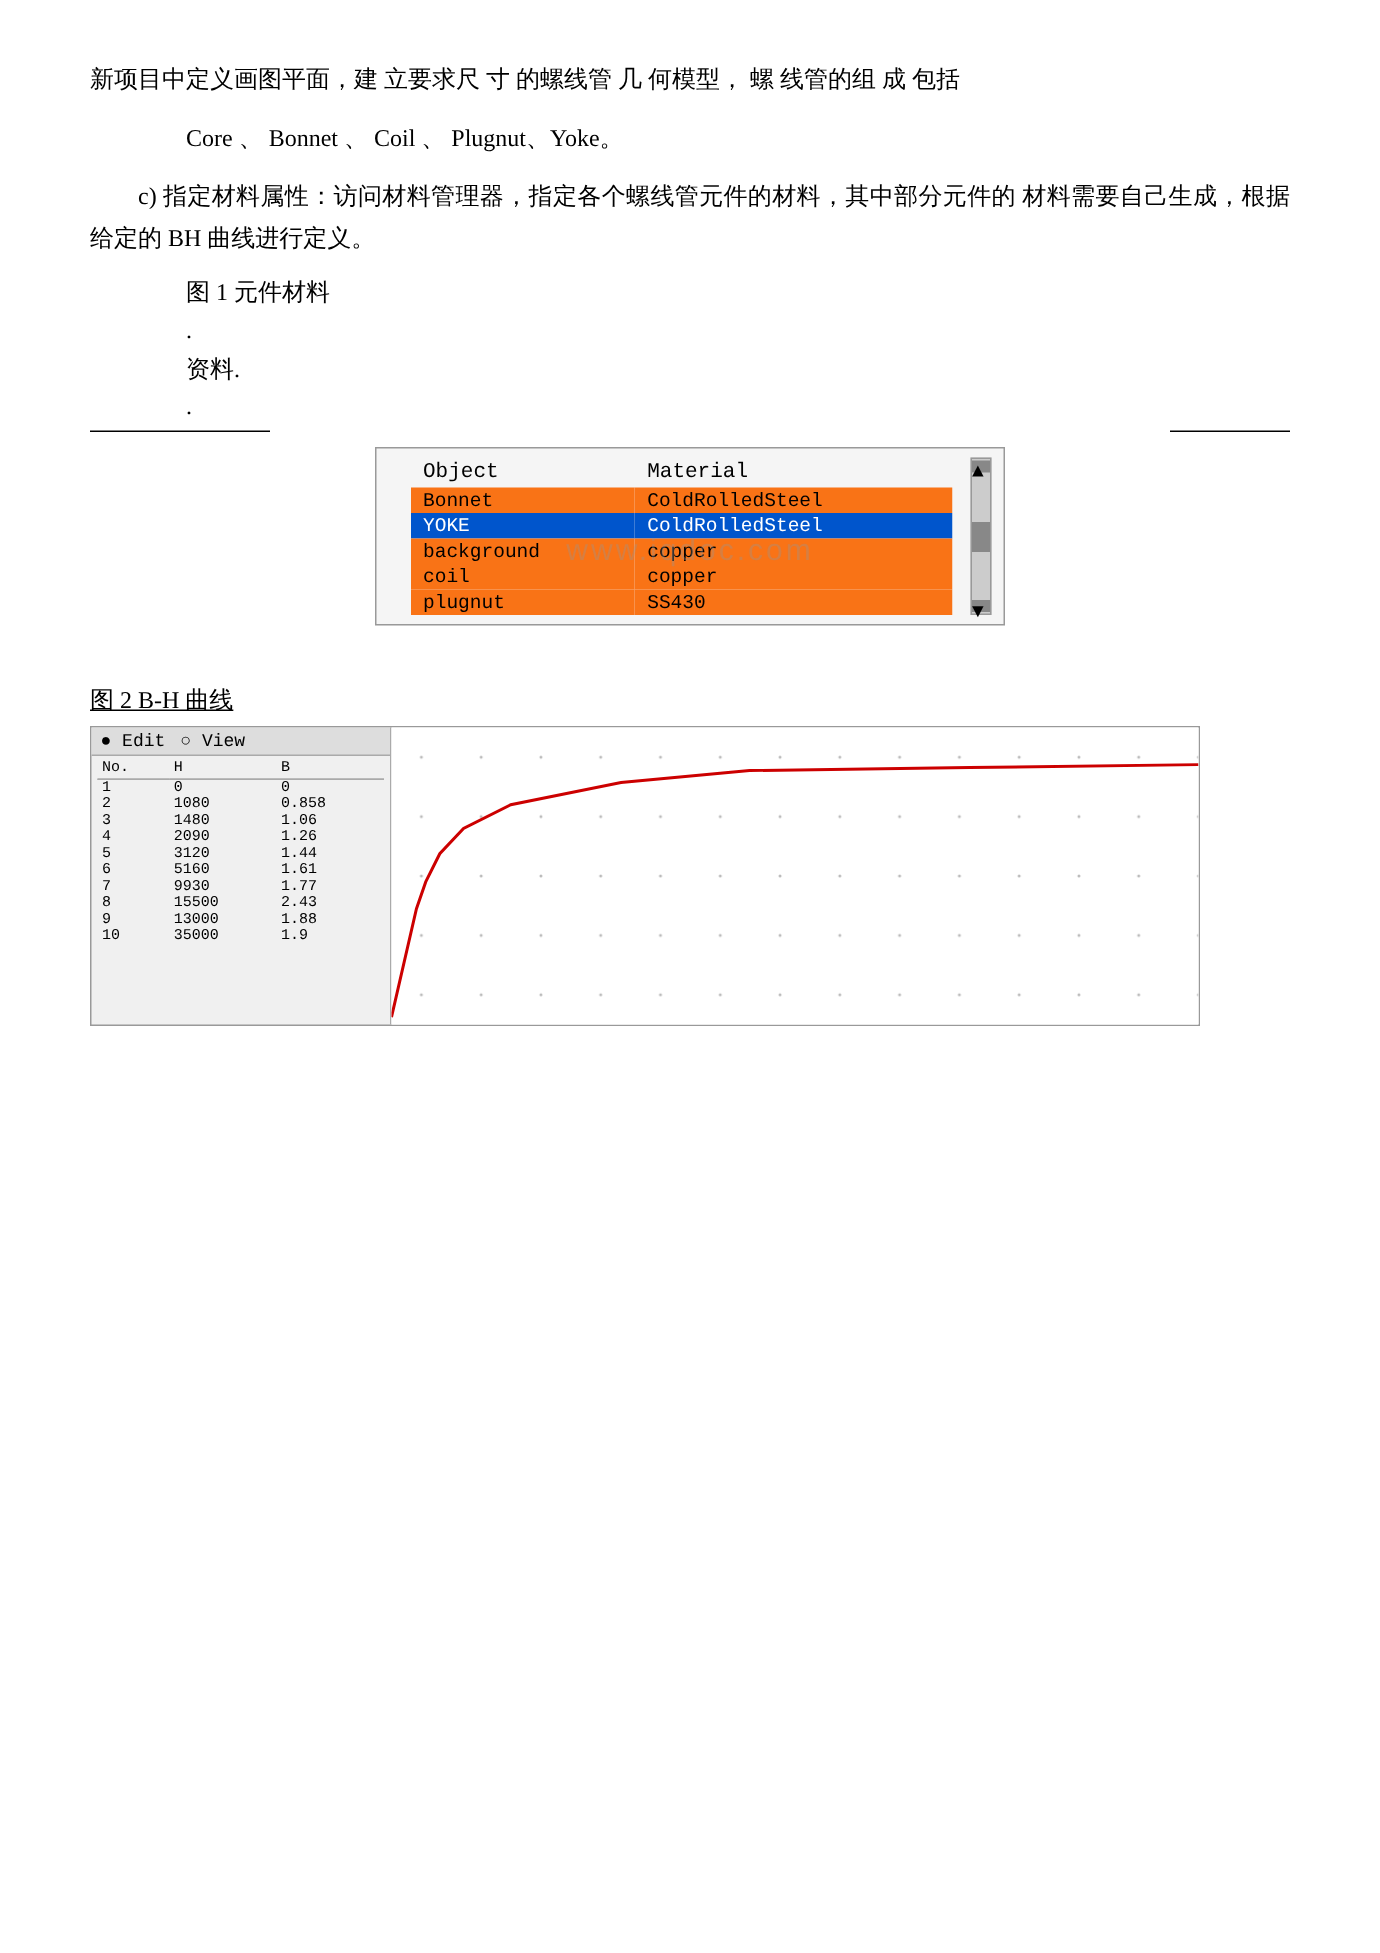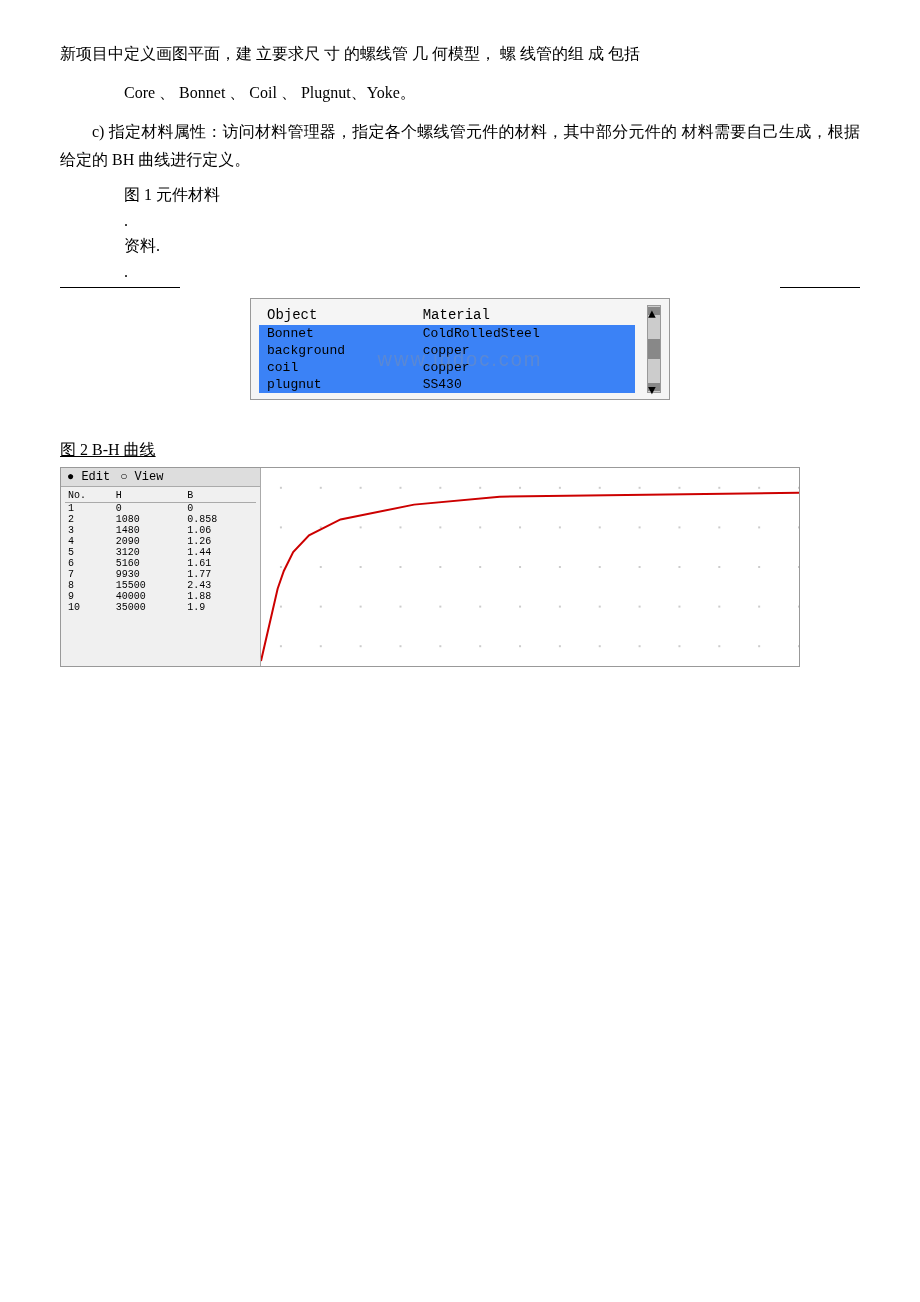--- a/index.html
+++ b/index.html
@@ -71,26 +71,27 @@
     }
     .material-panel table tbody tr td {
       padding: 1px 8px;
       font-size: 13px;
     }
     .material-panel table tbody tr.selected {
       background: #0055cc;
       color: #fff;
     }
     .material-panel table tbody tr.normal {
-      background: #3b82f6;
+      background: #f97316;
       color: #000;
     }
     .scrollbar-wrap {
       display: flex;
       gap: 12px;
+      margin-left: 15px;
     }
     .table-wrap {
       flex: 1;
       overflow: hidden;
     }
     .scrollbar {
       width: 14px;
       background: #ccc;
       display: flex;
       flex-direction: column;
@@ -219,20 +220,24 @@
           <table>
             <thead>
               <tr>
                 <th>Object</th>
                 <th>Material</th>
               </tr>
             </thead>
             <tbody>
               <tr class="normal">
                 <td>Bonnet</td>
+                <td>ColdRolledSteel</td>
+              </tr>
+              <tr class="selected">
+                <td>YOKE</td>
                 <td>ColdRolledSteel</td>
               </tr>
               <tr class="normal">
                 <td>background</td>
                 <td>copper</td>
               </tr>
               <tr class="normal">
                 <td>coil</td>
                 <td>copper</td>
               </tr>
@@ -309,21 +314,21 @@
                 <td>9930</td>
                 <td>1.77</td>
               </tr>
               <tr>
                 <td>8</td>
                 <td>15500</td>
                 <td>2.43</td>
               </tr>
               <tr>
                 <td>9</td>
-                <td>40000</td>
+                <td>13000</td>
                 <td>1.88</td>
               </tr>
               <tr>
                 <td>10</td>
                 <td>35000</td>
                 <td>1.9</td>
               </tr>
             </tbody>
         </table>
       </div>

